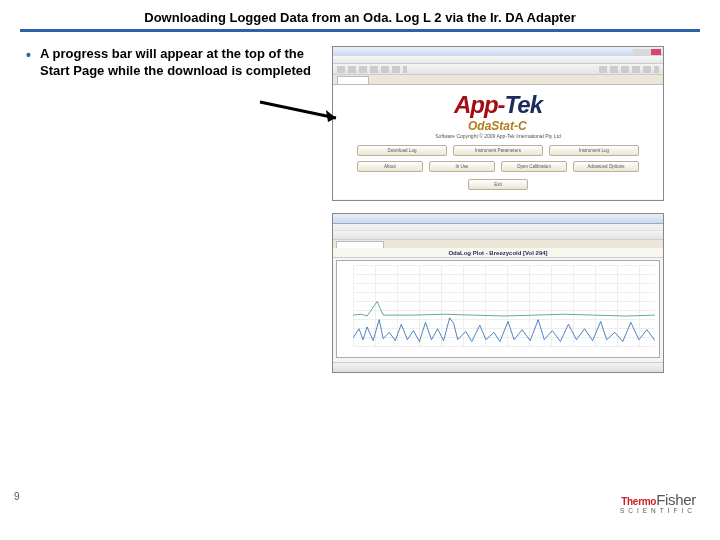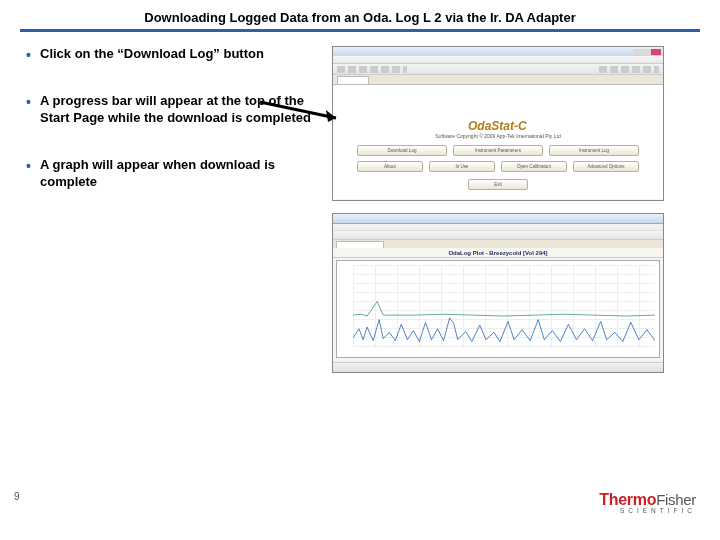--- a/index.html
+++ b/index.html
@@ -103,47 +103,48 @@
   }
   .shot2 .plot svg { position:absolute; left:16px; right:4px; top:4px; bottom:10px; width:calc(100% - 20px); height:calc(100% - 14px);}
   .shot2 .plot .xlab { position:absolute; left:16px; right:4px; bottom:1px; height:8px; font-size:3.5px; color:#777; display:flex; justify-content:space-between;}
   .shot2 .status { position:absolute; left:0; right:0; bottom:0; height:10px; background:linear-gradient(#f2f2f2,#e0e0e0); border-top:1px solid #ccc;}
   
   .arrow { position:absolute; left:258px; top:96px; }
   .arrow svg { overflow:visible; }
   
   .pagenum { position:absolute; left:14px; bottom:38px; font-size:10px; color:#555;}
   .brand { position:absolute; right:24px; bottom:26px; font-family:Arial; text-align:right;}
-  .brand .t1 { color:#cc2027; font-weight:bold; font-size:16px; letter-spacing:-0.3px;}
+  .brand .t1 { color:#cc2027; font-weight:bold; font-size:10px; letter-spacing:-0.3px;}
   .brand .t2 { color:#555; font-weight:normal; font-size:15px; letter-spacing:-0.3px;}
   .brand .sub { display:block; color:#555; font-size:6.5px; letter-spacing:4px; text-transform:uppercase; margin-top:-2px;}
 </style>
 </head>
 <body>
 
 <h1 class="title">Downloading Logged Data from an Oda. Log L 2 via the Ir. DA Adapter</h1>
 <div class="title-rule"></div>
 
 <div class="content">
   <div class="left-col">
     <ul class="bullets">
-      <li>Click on the “Download Log” button</li>
       <li>A progress bar will appear at the top of the Start Page while the download is completed</li>
-      <li>A graph will appear when download is complete</li>
     </ul>
   </div>
 
   <div class="right-col">
 
     <div class="shot shot1">
       <div class="titlebar"></div>
       <div class="menubar"></div>
       <div class="toolbar"></div>
       <div class="tabbar"></div>
       <div class="body">
+        <div class="logo">
+          <span class="app">App</span><span class="dash">-</span><span class="tek">Tek</span>
+        </div>
         <div class="sublogo">OdaStat-C</div>
         <div class="tagline">Software Copyright © 2009 App-Tek International Pty Ltd</div>
         <div class="btnrow r1">
           <div class="minibtn">Download Log</div>
           <div class="minibtn">Instrument Parameters</div>
           <div class="minibtn">Instrument Log</div>
         </div>
         <div class="btnrow r2">
           <div class="minibtn">About</div>
           <div class="minibtn">In Use</div>

